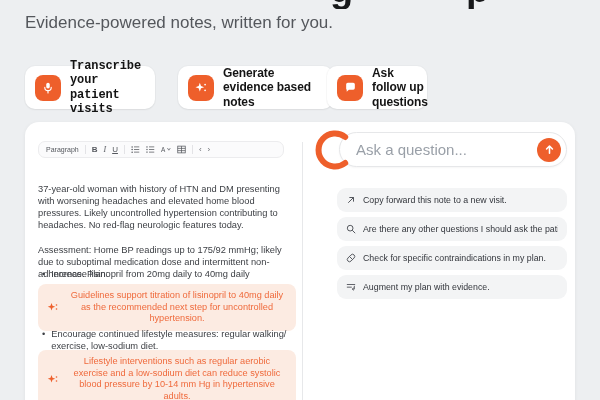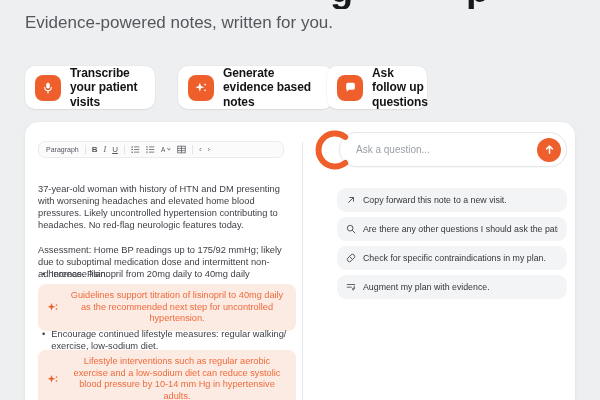--- a/index.html
+++ b/index.html
@@ -11,21 +11,21 @@
   .heading-crop{position:absolute;left:300px;top:0;width:220px;height:9px;overflow:hidden;}
   .heading-crop span{position:absolute;top:-30px;font-size:38px;font-weight:bold;color:#17181a;line-height:38px;}
   .frag-left{left:30px;} .frag-right{left:166px;}
 
   .subtitle{position:absolute;left:25px;top:13px;font-size:17px;color:#54575c;}
 
   
   .fcard{position:absolute;top:66px;height:43px;background:#fff;border-radius:10px;
     box-shadow:0 1px 2px rgba(0,0,0,.06),0 0 0 1px rgba(0,0,0,.02);
     display:flex;align-items:center;gap:9px;padding:0 10px;box-sizing:border-box;}
-  .fcard-1{left:25px;width:130px;}
+  .fcard-1{left:25px;width:130px;font-family:Liberation Mono, monospace;}
   .fcard-2{left:178px;width:155px;}
   .fcard-3{left:327px;width:100px;}
   .fcard .tile{width:26px;height:26px;border-radius:8px;background:#ee5f2b;flex:0 0 auto;
     display:flex;align-items:center;justify-content:center;}
   .fcard .lbl{font-size:12px;font-weight:bold;color:#141414;line-height:14.5px;letter-spacing:-.1px;}
 
   
   .main-card{position:absolute;left:25px;top:122px;width:550px;height:300px;background:#fff;
     border-radius:14px;box-shadow:0 1px 4px rgba(0,0,0,.06);}
   .divider{position:absolute;left:302px;top:142px;width:1px;height:258px;background:#e7e8ea;}
@@ -56,21 +56,21 @@
     display:flex;align-items:center;gap:8px;padding:6px 9px;box-sizing:border-box;
     color:#ef6a3c;font-size:9.2px;line-height:11.5px;text-align:center;}
   .evidence-1{top:284px;}
   .evidence-2{top:350px;}
   .evidence svg{flex:0 0 auto;}
 
   
   .ask-input{position:absolute;left:339px;top:132px;width:228px;height:35px;background:#fff;
     border:1px solid #e6e7e9;border-radius:18px;box-shadow:0 1px 2px rgba(0,0,0,.04);
     display:flex;align-items:center;box-sizing:border-box;padding:0 5px 0 14px;}
-  .ask-input input{border:none;outline:none;flex:1;font-size:10px;color:#3c3f44;background:transparent;
+  .ask-input input{border:none;outline:none;flex:1;font-size:15px;color:#3c3f44;background:transparent;
     font-family:"Liberation Sans",sans-serif;min-width:0;}
   .ask-input input::placeholder{color:#9aa0a8;}
   .send-btn{width:24px;height:24px;border-radius:50%;background:#ee5f2b;border:none;flex:0 0 auto;
     display:flex;align-items:center;justify-content:center;cursor:pointer;}
   .c-logo{position:absolute;left:312px;top:127px;z-index:3;}
 
   .chip{position:absolute;left:337px;width:230px;height:24px;background:#f3f4f5;border-radius:9px;
     display:flex;align-items:center;gap:7px;padding:0 9px;box-sizing:border-box;
     font-size:8.8px;color:#33363c;cursor:pointer;}
   .chip svg{flex:0 0 auto;}

